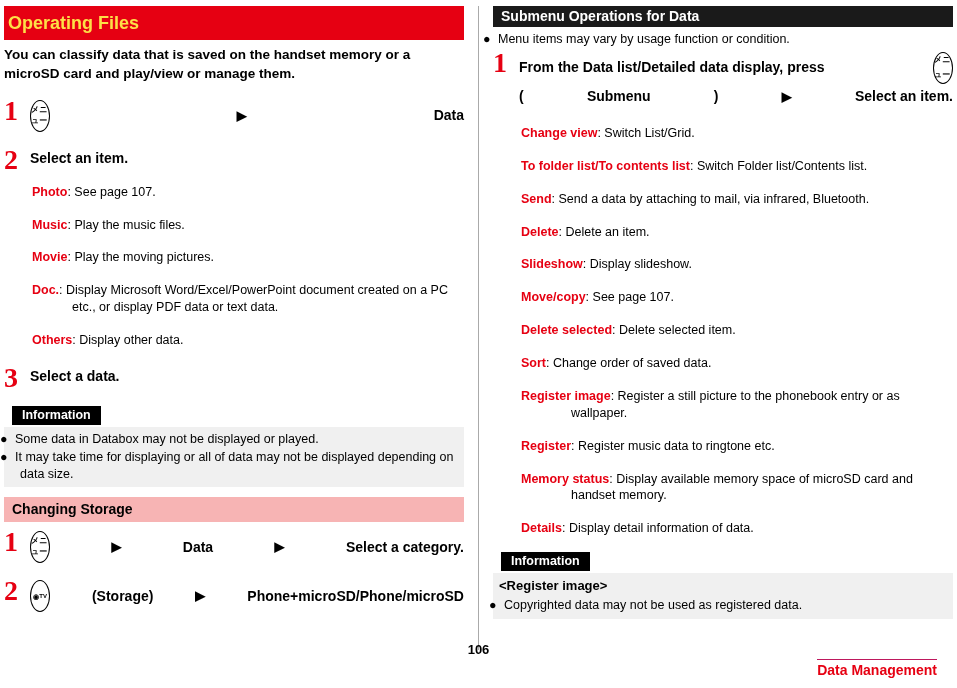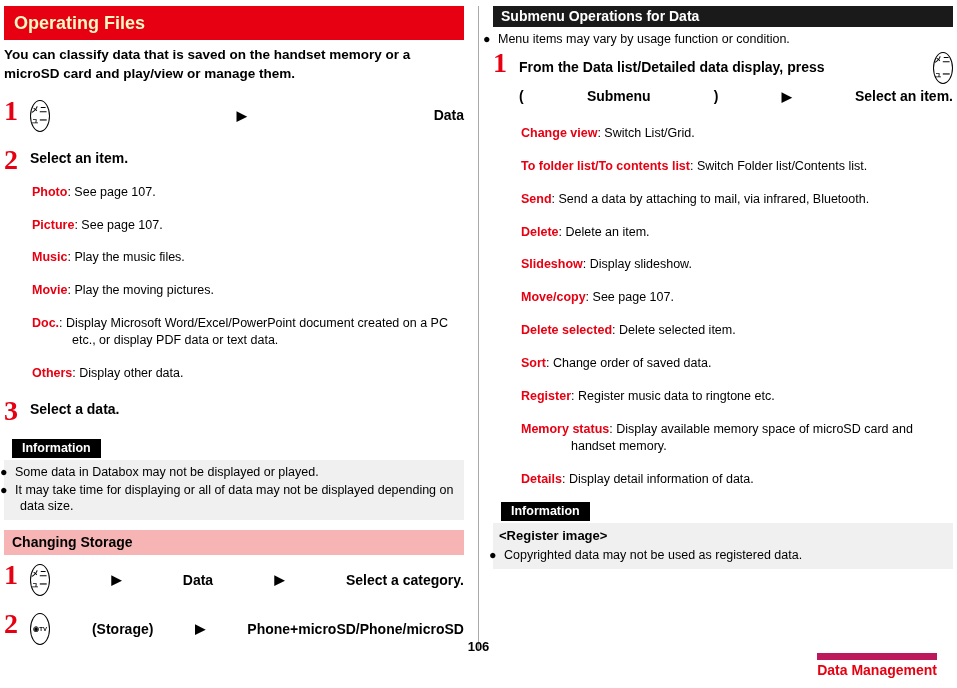--- a/index.html
+++ b/index.html
@@ -1,20 +1,20 @@
 <!DOCTYPE html>
 <html><head>
   <meta charset="utf-8">
   <style>
     * { margin: 0; padding: 0; box-sizing: border-box; }
     body { font-family: Arial, Helvetica, sans-serif; background: #fff; width: 957px; height: 688px; position: relative; font-size: 12.5px; line-height: 1.35; }
     .page { display: flex; gap: 14px; padding: 6px 4px 0 4px; height: 650px; }
     .col { flex: 1; min-width: 0; }
     .sep { width: 1px; background: #aaa; }
-    .header-red { background: #e60012; color: #fef9c3; font-weight: bold; font-size: 18px; padding: 5px 10px; margin-bottom: 6px; }
+    .header-red { background: #e60012; color: #fde047; font-weight: bold; font-size: 18px; padding: 5px 4px; margin-bottom: 6px; }
     .header-pink { background: #f7b4b4; color: #000; font-weight: bold; font-size: 14px; padding: 3px 8px; margin-bottom: 6px; }
     .header-dark { background: #1a1a1a; color: #fff; font-weight: bold; font-size: 14px; padding: 1px 8px; margin-bottom: 4px; }
     .intro { font-weight: bold; font-size: 13.5px; margin-bottom: 14px; }
     .note-line { font-size: 12.5px; margin-bottom: 10px; }
     .step { display: flex; gap: 8px; margin-bottom: 14px; }
     .step-num { color: #e60012; font-weight: bold; font-size: 28px; font-family: 'Times New Roman', serif; line-height: 1; min-width: 18px; }
     .step-body { flex: 1; padding-top: 3px; }
     .step-title { font-weight: bold; font-size: 14px; }
     .nav-line { font-size: 14px; font-weight: bold; display: flex; align-items: center; gap: 5px; flex-wrap: wrap; justify-content: space-between; }
     .icon-btn { display: inline-flex; align-items: center; justify-content: center; border: 1.5px solid #000; border-radius: 50%; width: 20px; height: 32px; font-size: 8px; font-weight: bold; vertical-align: middle; }
@@ -23,21 +23,21 @@
     .def-item { font-size: 12.5px; margin-bottom: 1px; padding-left: 40px; text-indent: -40px; margin-top: 16px; }
     .def-item .term { color: #e60012; font-weight: bold; }
     .info-block { margin-top: 6px; }
     .info-label { display: inline-block; background: #000; color: #fff; font-weight: bold; font-size: 12.5px; padding: 1px 10px; margin-left: 8px; margin-bottom: 2px; }
     .info-body { background: #f0f0f0; padding: 4px 6px; font-size: 12.5px; }
     .bullet-line { padding-left: 10px; text-indent: -10px; margin-bottom: 1px; }
     .bullet-dot { display: inline-block; width: 5px; }
     .sub-heading { font-weight: bold; font-size: 13px; margin-bottom: 2px; }
     .footer { position: absolute; left: 0; right: 0; bottom: 0; display: flex; justify-content: space-between; padding: 4px 20px 8px; align-items: center; }
     .footer-center { font-weight: bold; font-size: 13px; position: absolute; left: 50%; transform: translateX(-50%); }
-    .footer-right { color: #e60012; font-weight: bold; font-size: 14px; margin-left: auto; border-top: 7px solid #be185d; padding-top: 1px; margin-top: 40px; }
+    .footer-right { color: #e60012; font-weight: bold; font-size: 14px; margin-left: auto; border-top: 1px solid #be185d; padding-top: 1px; margin-top: 40px; }
     .submenu-defs .def-item { padding-left: 50px; text-indent: -50px; }
   </style>
 </head>
 <body>
 
 <div class="page">
 
   <div class="col">
     <div class="header-red">Operating Files</div>
     <div class="intro">You can classify data that is saved on the handset memory or a microSD card and play/view or manage them.</div>
@@ -52,21 +52,20 @@
         </span>
       </div>
     </div>
 
     <div class="step">
       <div class="step-num">2</div>
       <div class="step-body">
         <div class="step-title">Select an item.</div>
         <div class="def-list">
           <div class="def-item"><span class="term">Photo</span><span>: See page 107.</span></div>
-          <div class="def-item"><span class="term">Picture</span><span>: See page 107.</span></div>
           <div class="def-item"><span class="term">Music</span><span>: Play the music files.</span></div>
           <div class="def-item"><span class="term">Movie</span><span>: Play the moving pictures.</span></div>
           <div class="def-item"><span class="term">Doc.</span><span>: Display Microsoft Word/Excel/PowerPoint document created on a PC etc., or display PDF data or text data.</span></div>
           <div class="def-item"><span class="term">Others</span><span>: Display other data.</span></div>
         </div>
       </div>
     </div>
 
     <div class="step">
       <div class="step-num">3</div>
@@ -134,20 +133,21 @@
 
         <div class="def-list submenu-defs" style="margin-top:8px;">
           <div class="def-item"><span class="term">Change view</span><span>: Switch List/Grid.</span></div>
           <div class="def-item"><span class="term">To folder list/To contents list</span><span>: Switch Folder list/Contents list.</span></div>
           <div class="def-item"><span class="term">Send</span><span>: Send a data by attaching to mail, via infrared, Bluetooth.</span></div>
           <div class="def-item"><span class="term">Delete</span><span>: Delete an item.</span></div>
           <div class="def-item"><span class="term">Slideshow</span><span>: Display slideshow.</span></div>
           <div class="def-item"><span class="term">Move/copy</span><span>: See page 107.</span></div>
           <div class="def-item"><span class="term">Delete selected</span><span>: Delete selected item.</span></div>
           <div class="def-item"><span class="term">Sort</span><span>: Change order of saved data.</span></div>
+          <div class="def-item"><span class="term">Register image</span><span>: Register a still picture to the phonebook entry or as wallpaper.</span></div>
           <div class="def-item"><span class="term">Register</span><span>: Register music data to ringtone etc.</span></div>
           <div class="def-item"><span class="term">Memory status</span><span>: Display available memory space of microSD card and handset memory.</span></div>
           <div class="def-item"><span class="term">Details</span><span>: Display detail information of data.</span></div>
         </div>
       </div>
     </div>
 
     <div class="info-block">
       <div class="info-label">Information</div>
       <div class="info-body">

